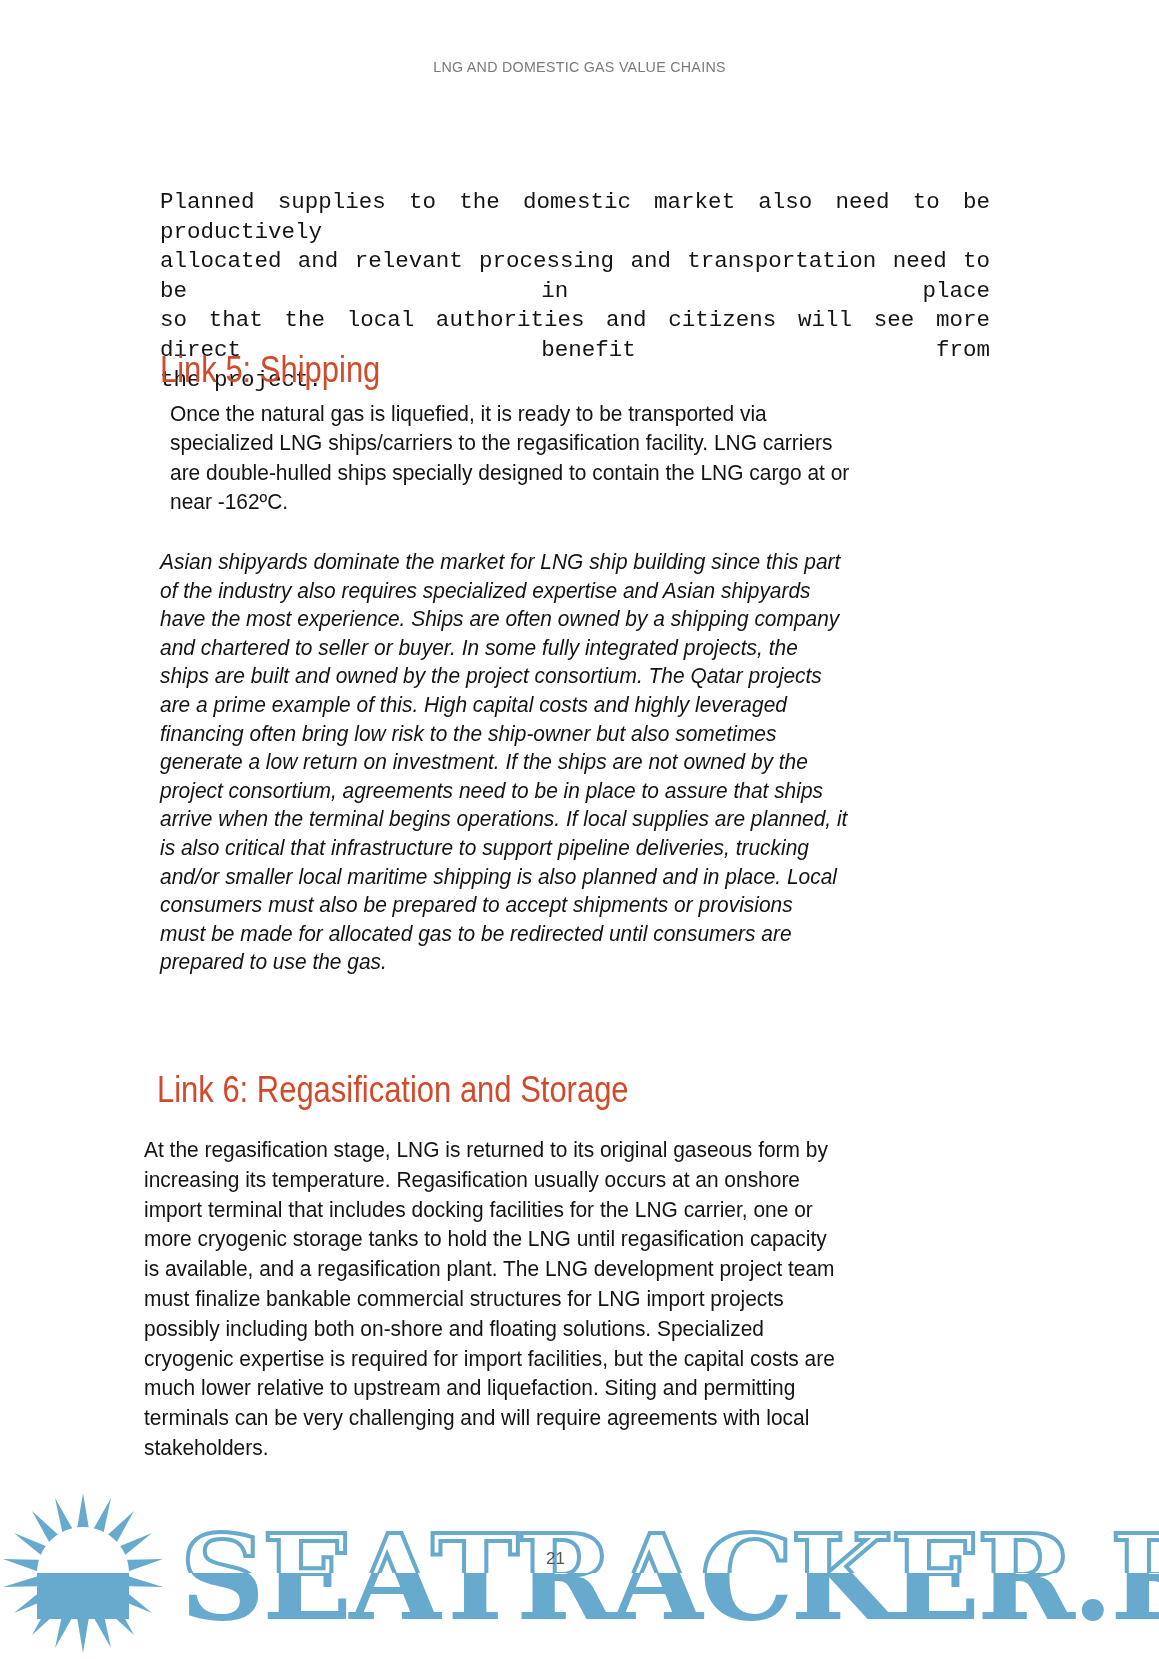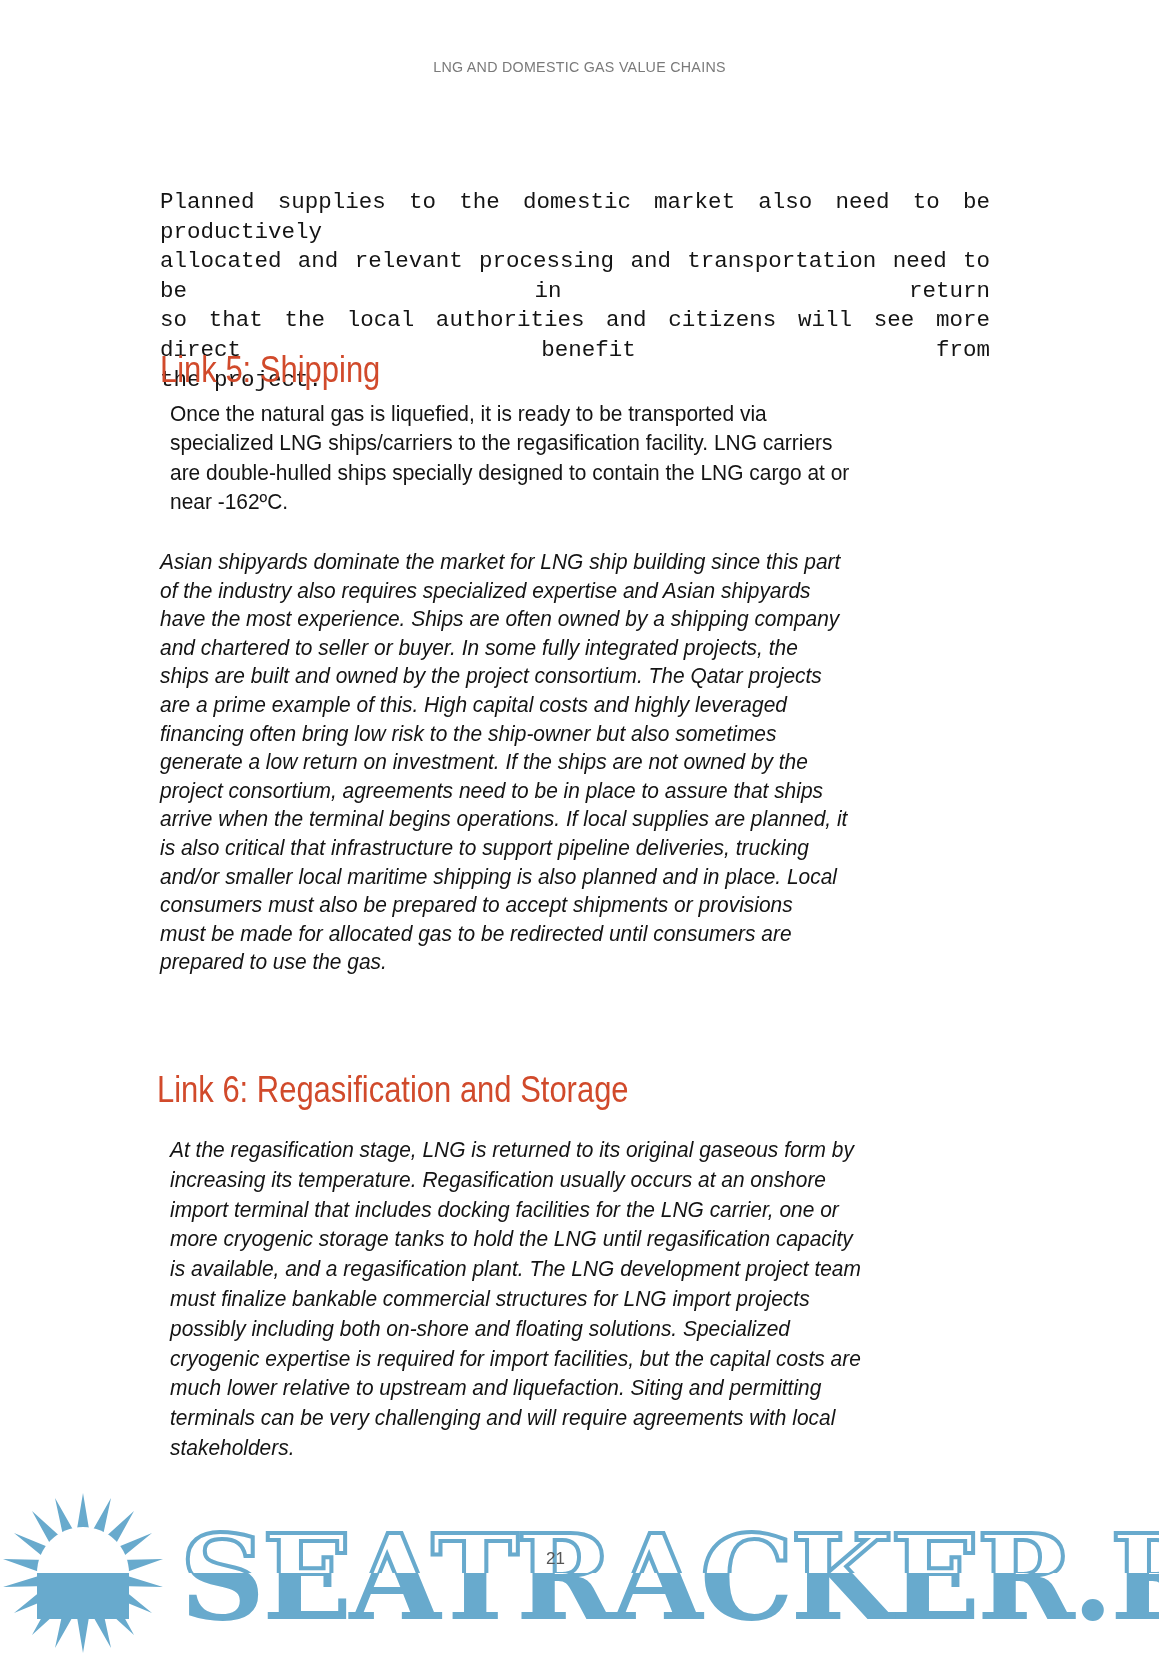--- a/index.html
+++ b/index.html
@@ -89,21 +89,21 @@
     }
   </style>
 </head>
 <body>
 
 <div class="running-header">LNG AND DOMESTIC GAS VALUE CHAINS</div>
 
 <div class="content" style="top:188px;">
   <p class="para para-justify" style="font-size:22.5px; line-height:29.6px;">
     <span class="line">Planned supplies to the domestic market also need to be productively</span>
-    <span class="line">allocated and relevant processing and transportation need to be in return</span>
+    <span class="line">allocated and relevant processing and transportation need to be in place</span>
     <span class="line">so that the local authorities and citizens will see more direct benefit from</span>
     <span class="line last">the project.</span>
   </p>
 </div>
 
 <h2 class="heading" style="top:349px; color:#d14a2b;">Link 5: Shipping</h2>
 
 <div class="content" style="top:399px; width:900px;margin-left:10px;">
   <p class="para condensed" style="line-height:29.4px;">
     <span class="line">Once the natural gas is liquefied, it is ready to be transported via</span>
@@ -128,21 +128,21 @@
     <span class="line">is also critical that infrastructure to support pipeline deliveries, trucking</span>
     <span class="line">and/or smaller local maritime shipping is also planned and in place. Local</span>
     <span class="line">consumers must also be prepared to accept shipments or provisions</span>
     <span class="line">must be made for allocated gas to be redirected until consumers are</span>
     <span class="line">prepared to use the gas.</span>
   </p>
 </div>
 
 <h2 class="heading" style="top:1069px; left:157px; color:#d14a2b;">Link 6: Regasification and Storage</h2>
 
-<div class="content" style="top:1135px; left:170px; width:920px;font-style:italic;">
+<div class="content" style="top:1135px; left:144px; width:920px;">
   <p class="para condensed" style="line-height:29.8px;">
     <span class="line">At the regasification stage, LNG is returned to its original gaseous form by</span>
     <span class="line">increasing its temperature. Regasification usually occurs at an onshore</span>
     <span class="line">import terminal that includes docking facilities for the LNG carrier, one or</span>
     <span class="line">more cryogenic storage tanks to hold the LNG until regasification capacity</span>
     <span class="line">is available, and a regasification plant. The LNG development project team</span>
     <span class="line">must finalize bankable commercial structures for LNG import projects</span>
     <span class="line">possibly including both on-shore and floating solutions. Specialized</span>
     <span class="line">cryogenic expertise is required for import facilities, but the capital costs are</span>
     <span class="line">much lower relative to upstream and liquefaction. Siting and permitting</span>

